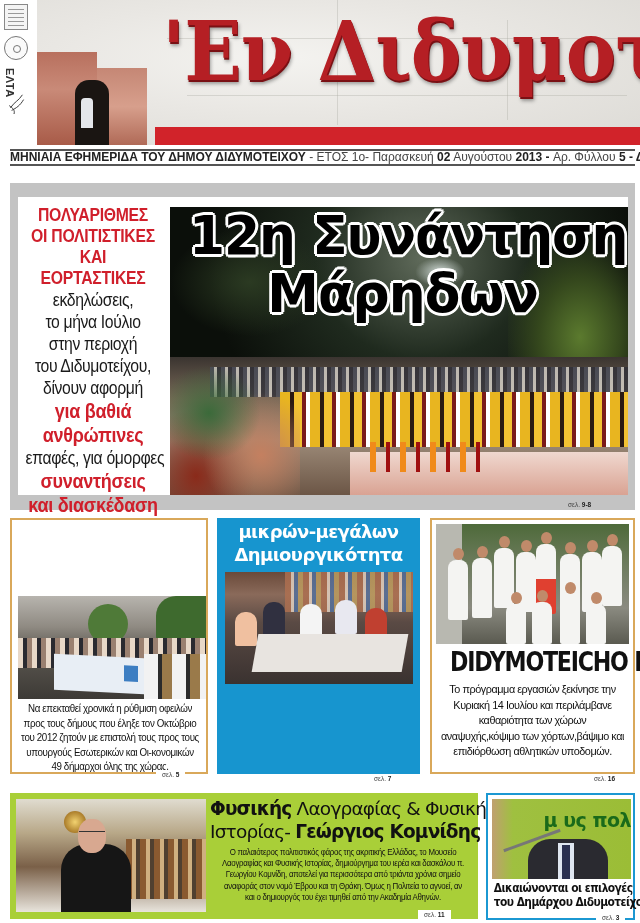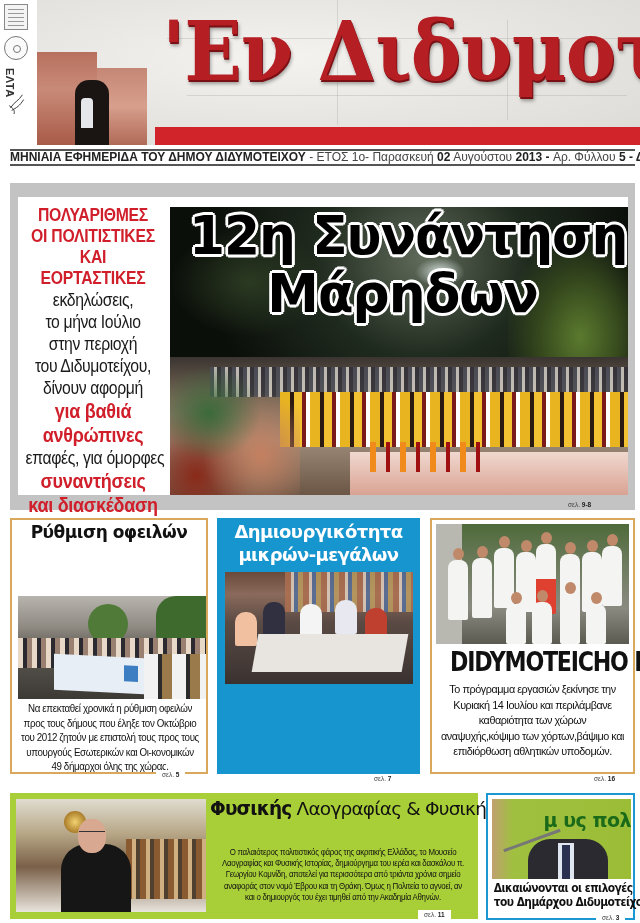--- a/index.html
+++ b/index.html
@@ -184,37 +184,36 @@
     <div class="people-l"></div>
 </div>
 <div class="lead-headline">
   <span class="l2">12η Συνάντηση</span>
   <span class="l2">Μάρηδων</span>
 </div>
 <div class="page-ref" style="left:562px;top:500px;background:#c3c3c3;"><span>σελ. </span><b>9-8</b></div>
 
 <div class="card-1">
   <div class="head">
-    <div class="b">Ρύθμιση οφειλών</div>
   </div>
   <div class="photo-protest">
     <div class="trees"></div>
       <div class="trees2"></div>
       <div class="crowd"></div>
       <div class="banner"></div>
       <div class="men"></div>
   </div>
   <div class="body">Να επεκταθεί χρονικά η ρύθμιση οφειλών προς τους δήμους που έληξε τον Οκτώβριο του 2012 ζητούν με επιστολή τους προς τους υπουργούς Εσωτερικών και Οι-κονομικών 49 δήμαρχοι όλης της χώρας.</div>
 </div>
 <div class="page-ref" style="left:156px;top:770px;"><span>σελ. </span><b>5</b></div>
 
 <div class="card-2">
   <div class="head">
+    <div>μικρών-μεγάλων</div>
     <div>Δημιουργικότητα</div>
-    <div>μικρών-μεγάλων</div>
   </div>
   <div class="photo-kids">
     <div class="shelves"></div>
     <div class="kid" style="left:10px;top:40px;background:#f0c0a0;"></div>
     <div class="kid" style="left:38px;top:30px;background:#303040;"></div>
     <div class="kid" style="left:75px;top:32px;background:#f4f4f4;"></div>
     <div class="kid" style="left:110px;top:28px;background:#e8e8f0;"></div>
     <div class="kid" style="left:140px;top:36px;background:#c04030;"></div>
     <div class="table"></div>
   </div>
@@ -245,20 +244,21 @@
 <div class="card-4">
   <div class="photo-museum">
     <div class="shelf"></div>
       <div class="horn"></div>
       <div class="priest"></div>
       <div class="face"></div>
       <div class="glasses"></div>
   </div>
   <div class="head">
     <div><b>Φυσικής</b><span> Λαογραφίας &amp; Φυσικής</span></div>
+    <div><span>Ιστορίας- </span><b>Γεώργιος Κομνίδης</b></div>
   </div>
   <div class="body">Ο παλαιότερος πολιτιστικός φάρος της ακριτικής Ελλάδας, το Μουσείο Λαογραφίας και Φυσικής Ιστορίας, δημιούργημα του ιερέα και δασκάλου π. Γεωργίου Κομνίδη, αποτελεί για περισσότερα από τριάντα χρόνια σημείο αναφοράς στον νομό Έβρου και τη Θράκη. Όμως η Πολιτεία το αγνοεί, αν και ο δημιουργός του έχει τιμηθεί από την Ακαδημία Αθηνών.</div>
 </div>
 <div class="page-ref" style="left:418px;top:910px;"><span>σελ. </span><b>11</b></div>
 
 <div class="card-5">
   <div class="photo-mayor">
     <div class="bannertext">μ   υς πολ</div>
     <div class="mic"></div>
       <div class="suit"></div>

